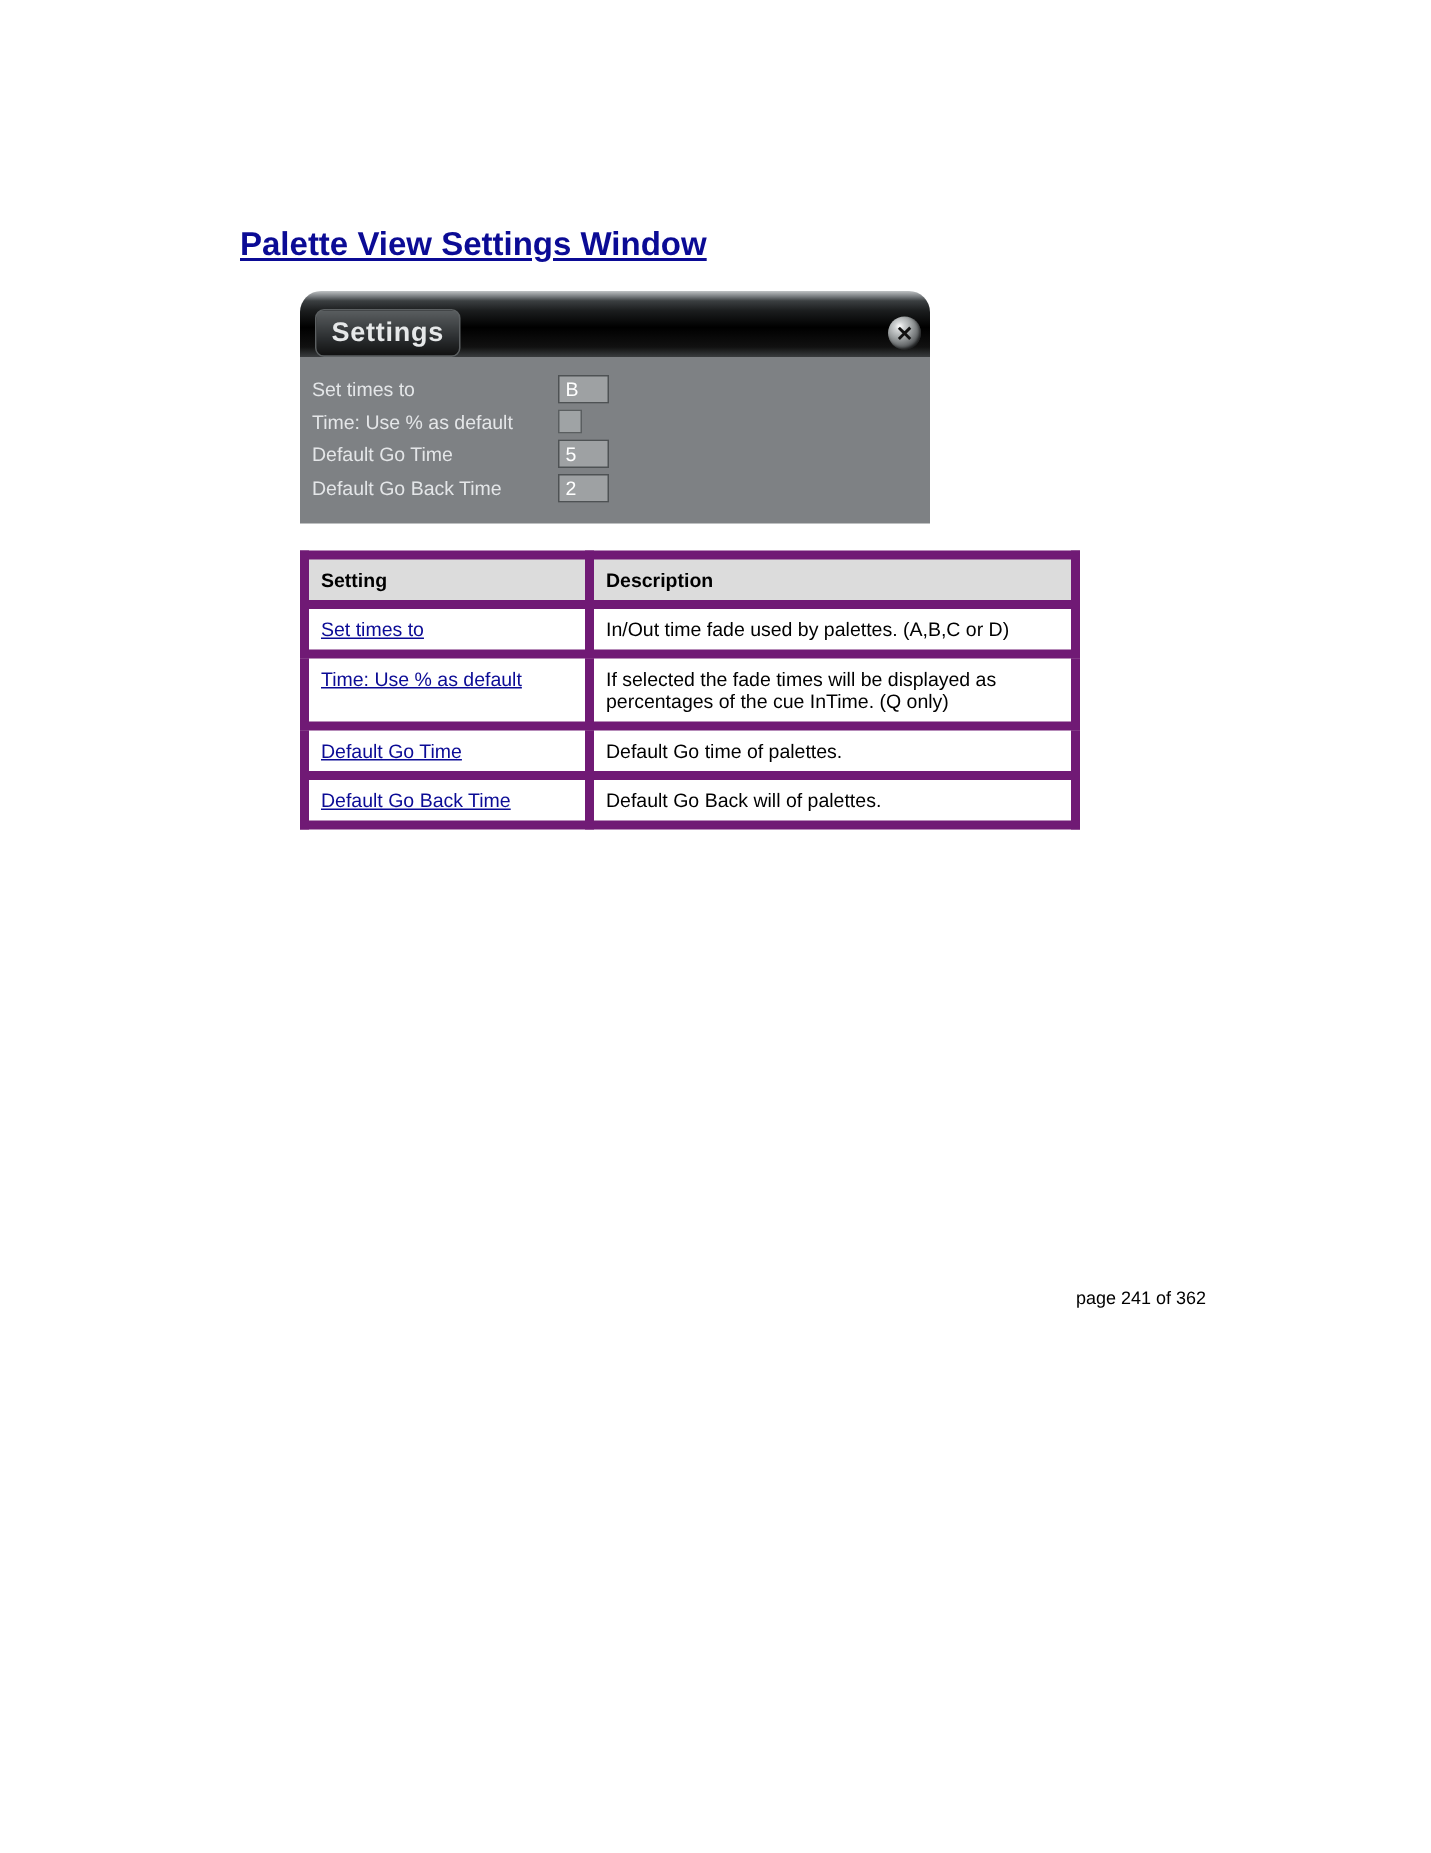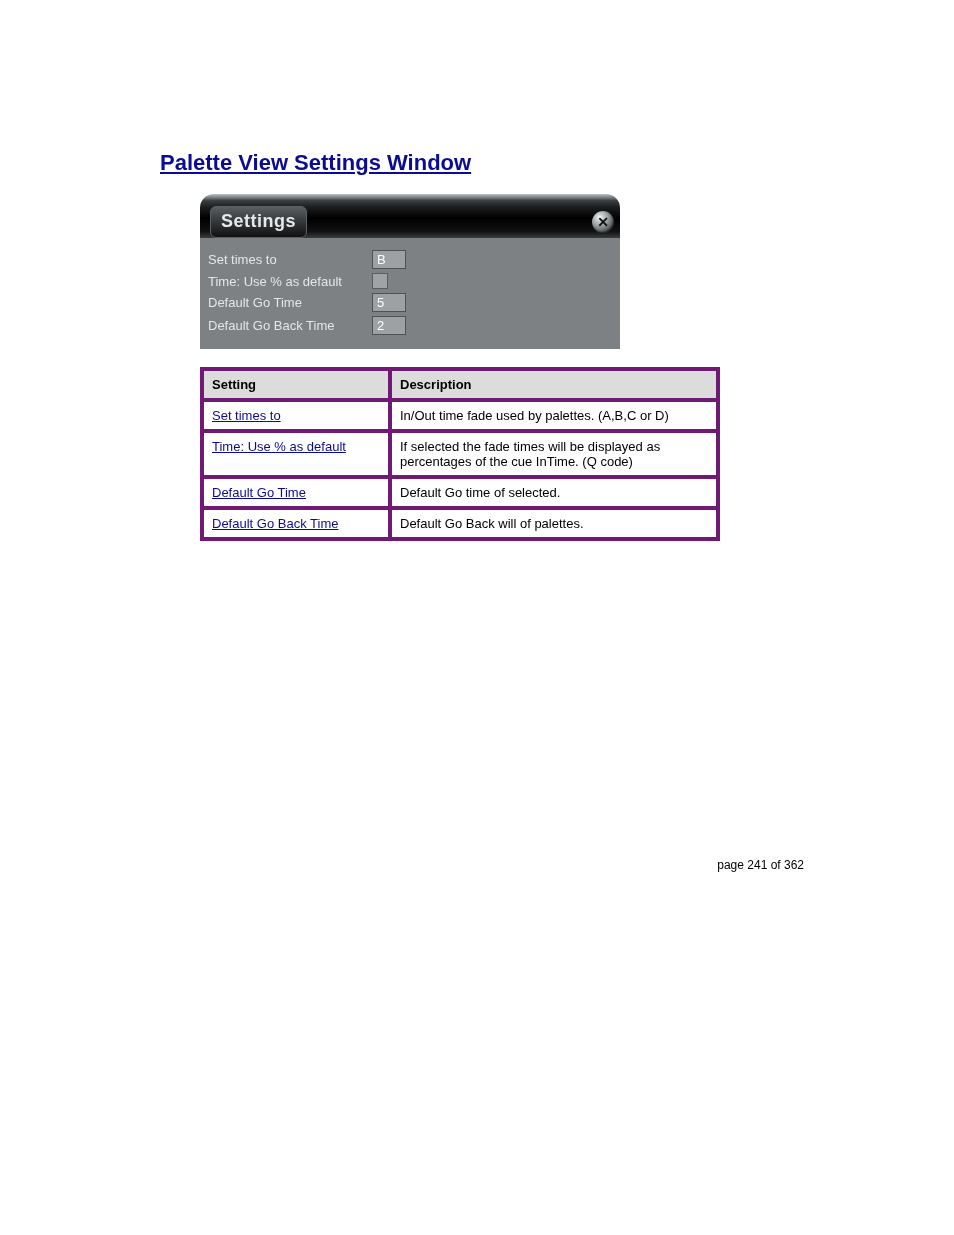--- a/index.html
+++ b/index.html
@@ -97,21 +97,21 @@
     background: #9fa3a5;
     border: 1px solid #5a5e60;
   }
   table.doc-table {
     border-collapse: collapse;
     width: 520px;
     margin-left: 40px;
     font-size: 13px;
   }
   table.doc-table th, table.doc-table td {
-    border: 4px solid #701a75;
+    border: 6px solid #701a75;
     padding: 6px 8px;
     text-align: left;
     vertical-align: top;
   }
   table.doc-table th {
     background: #dcdcdc;
     font-weight: 700;
   }
   table.doc-table th:first-child, table.doc-table td:first-child {
     width: 168px;
@@ -170,25 +170,25 @@
         <th>Description</th>
       </tr>
     </thead>
     <tbody>
       <tr>
         <td><span class="cell-link">Set times to</span></td>
         <td>In/Out time fade used by palettes. (A,B,C or D)</td>
       </tr>
       <tr>
         <td><span class="cell-link">Time: Use % as default</span></td>
-        <td>If selected the fade times will be displayed as percentages of the cue InTime. (Q code)</td>
+        <td>If selected the fade times will be displayed as percentages of the cue InTime. (Q only)</td>
       </tr>
       <tr>
         <td><span class="cell-link">Default Go Time</span></td>
-        <td>Default Go time of selected.</td>
+        <td>Default Go time of palettes.</td>
       </tr>
       <tr>
         <td><span class="cell-link">Default Go Back Time</span></td>
         <td>Default Go Back will of palettes.</td>
       </tr>
     </tbody>
   </table>
 
   <div class="footer">page 241 of 362</div>
 

